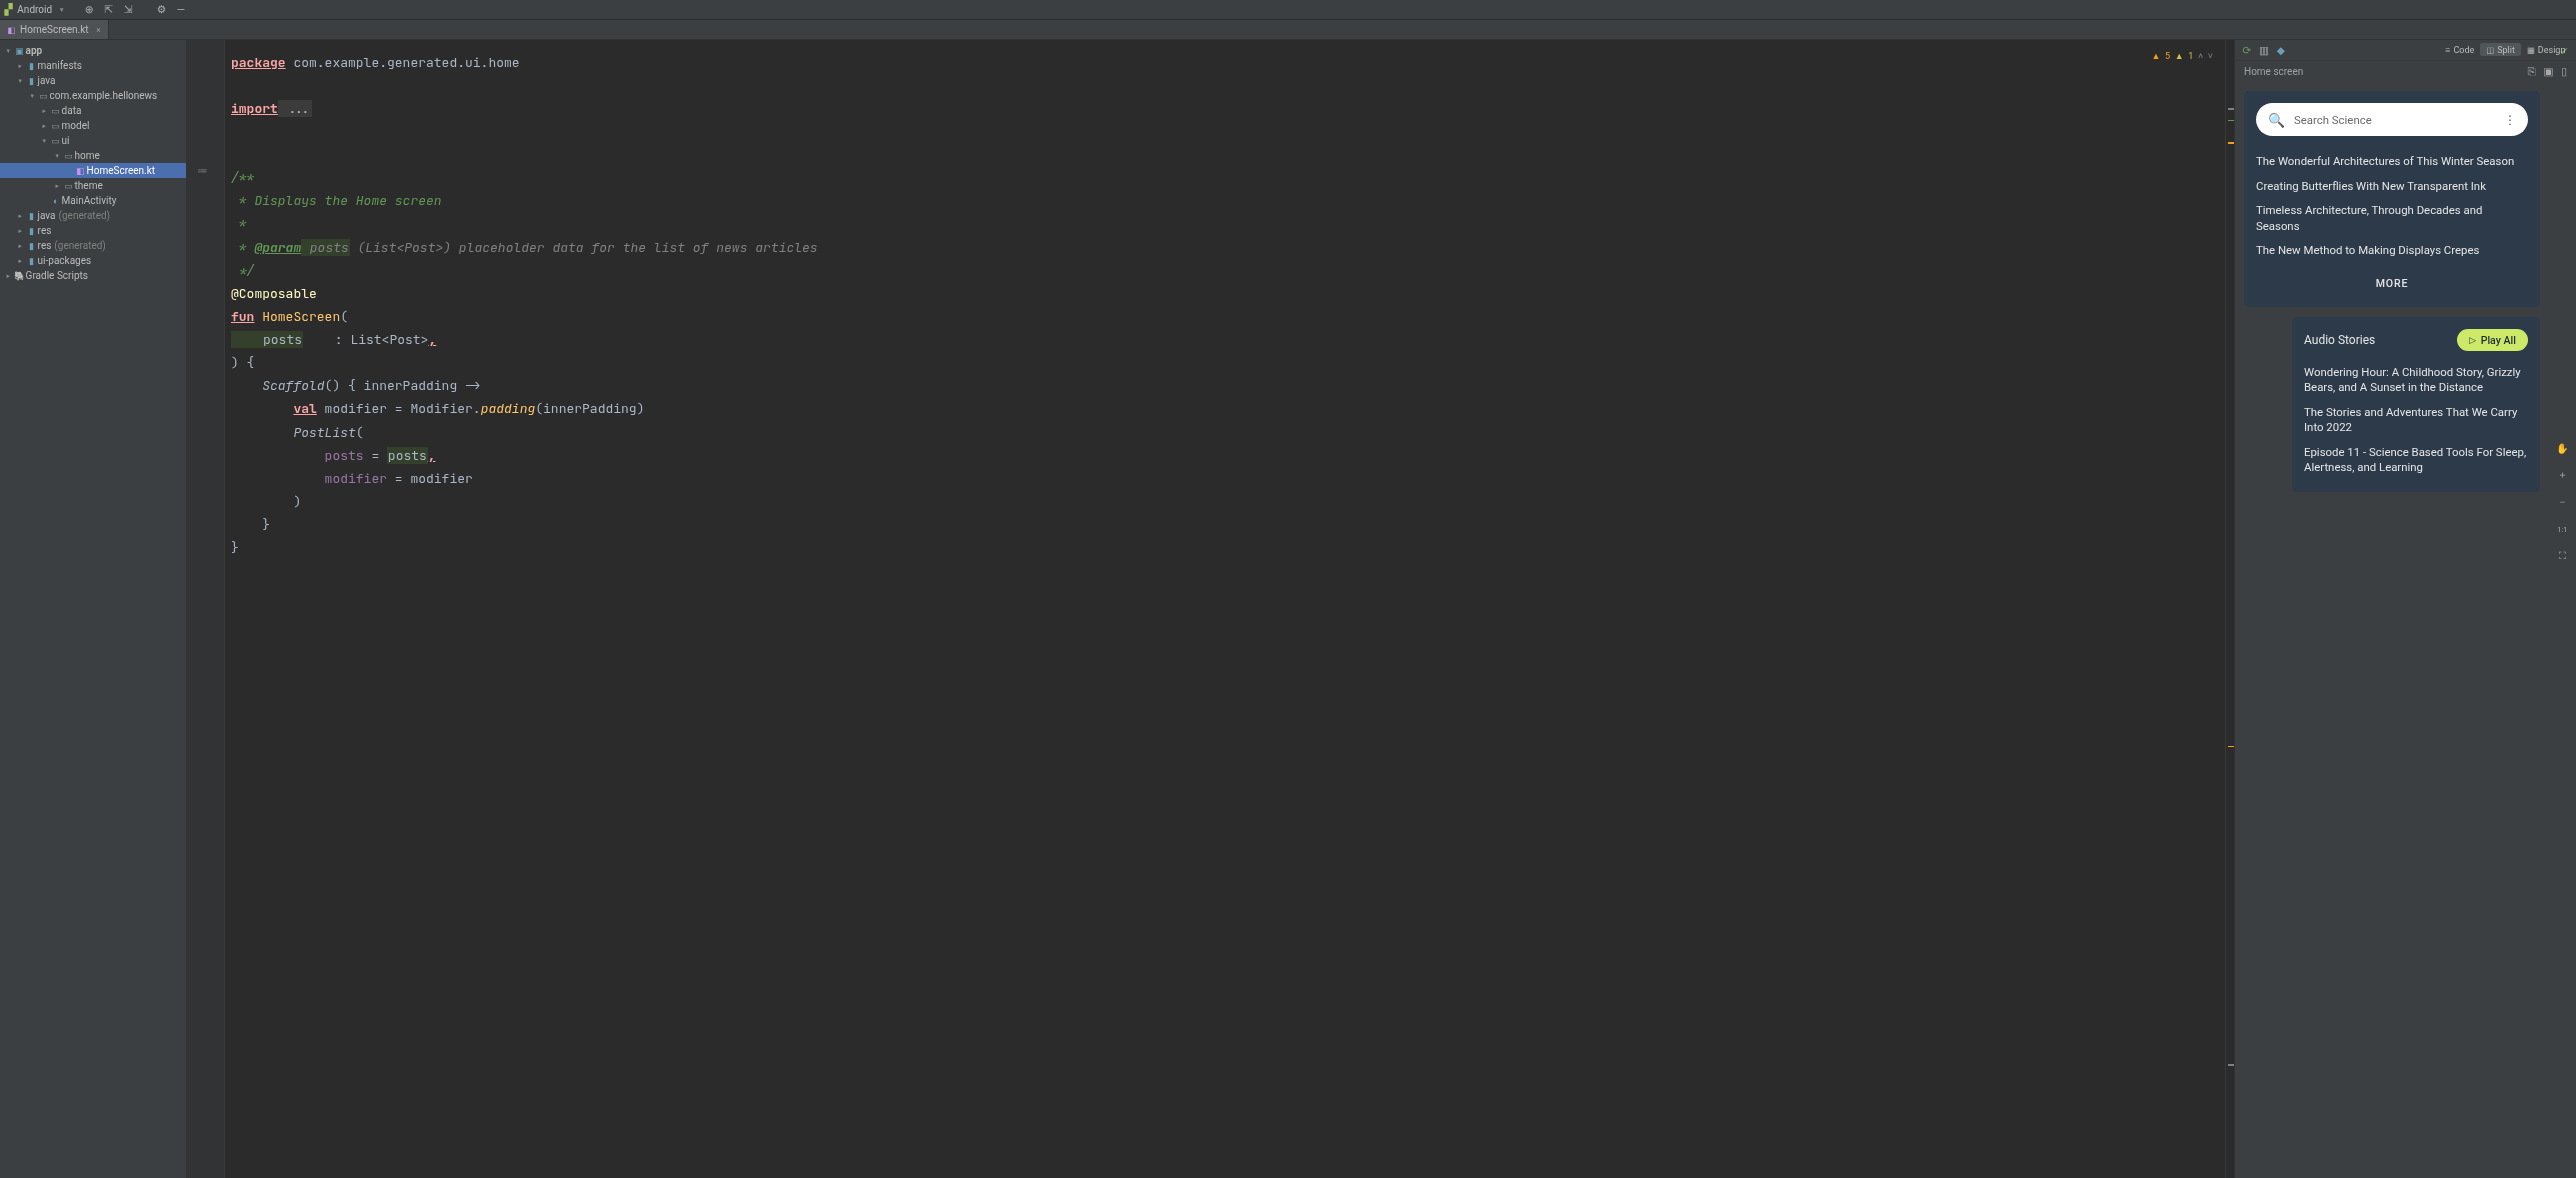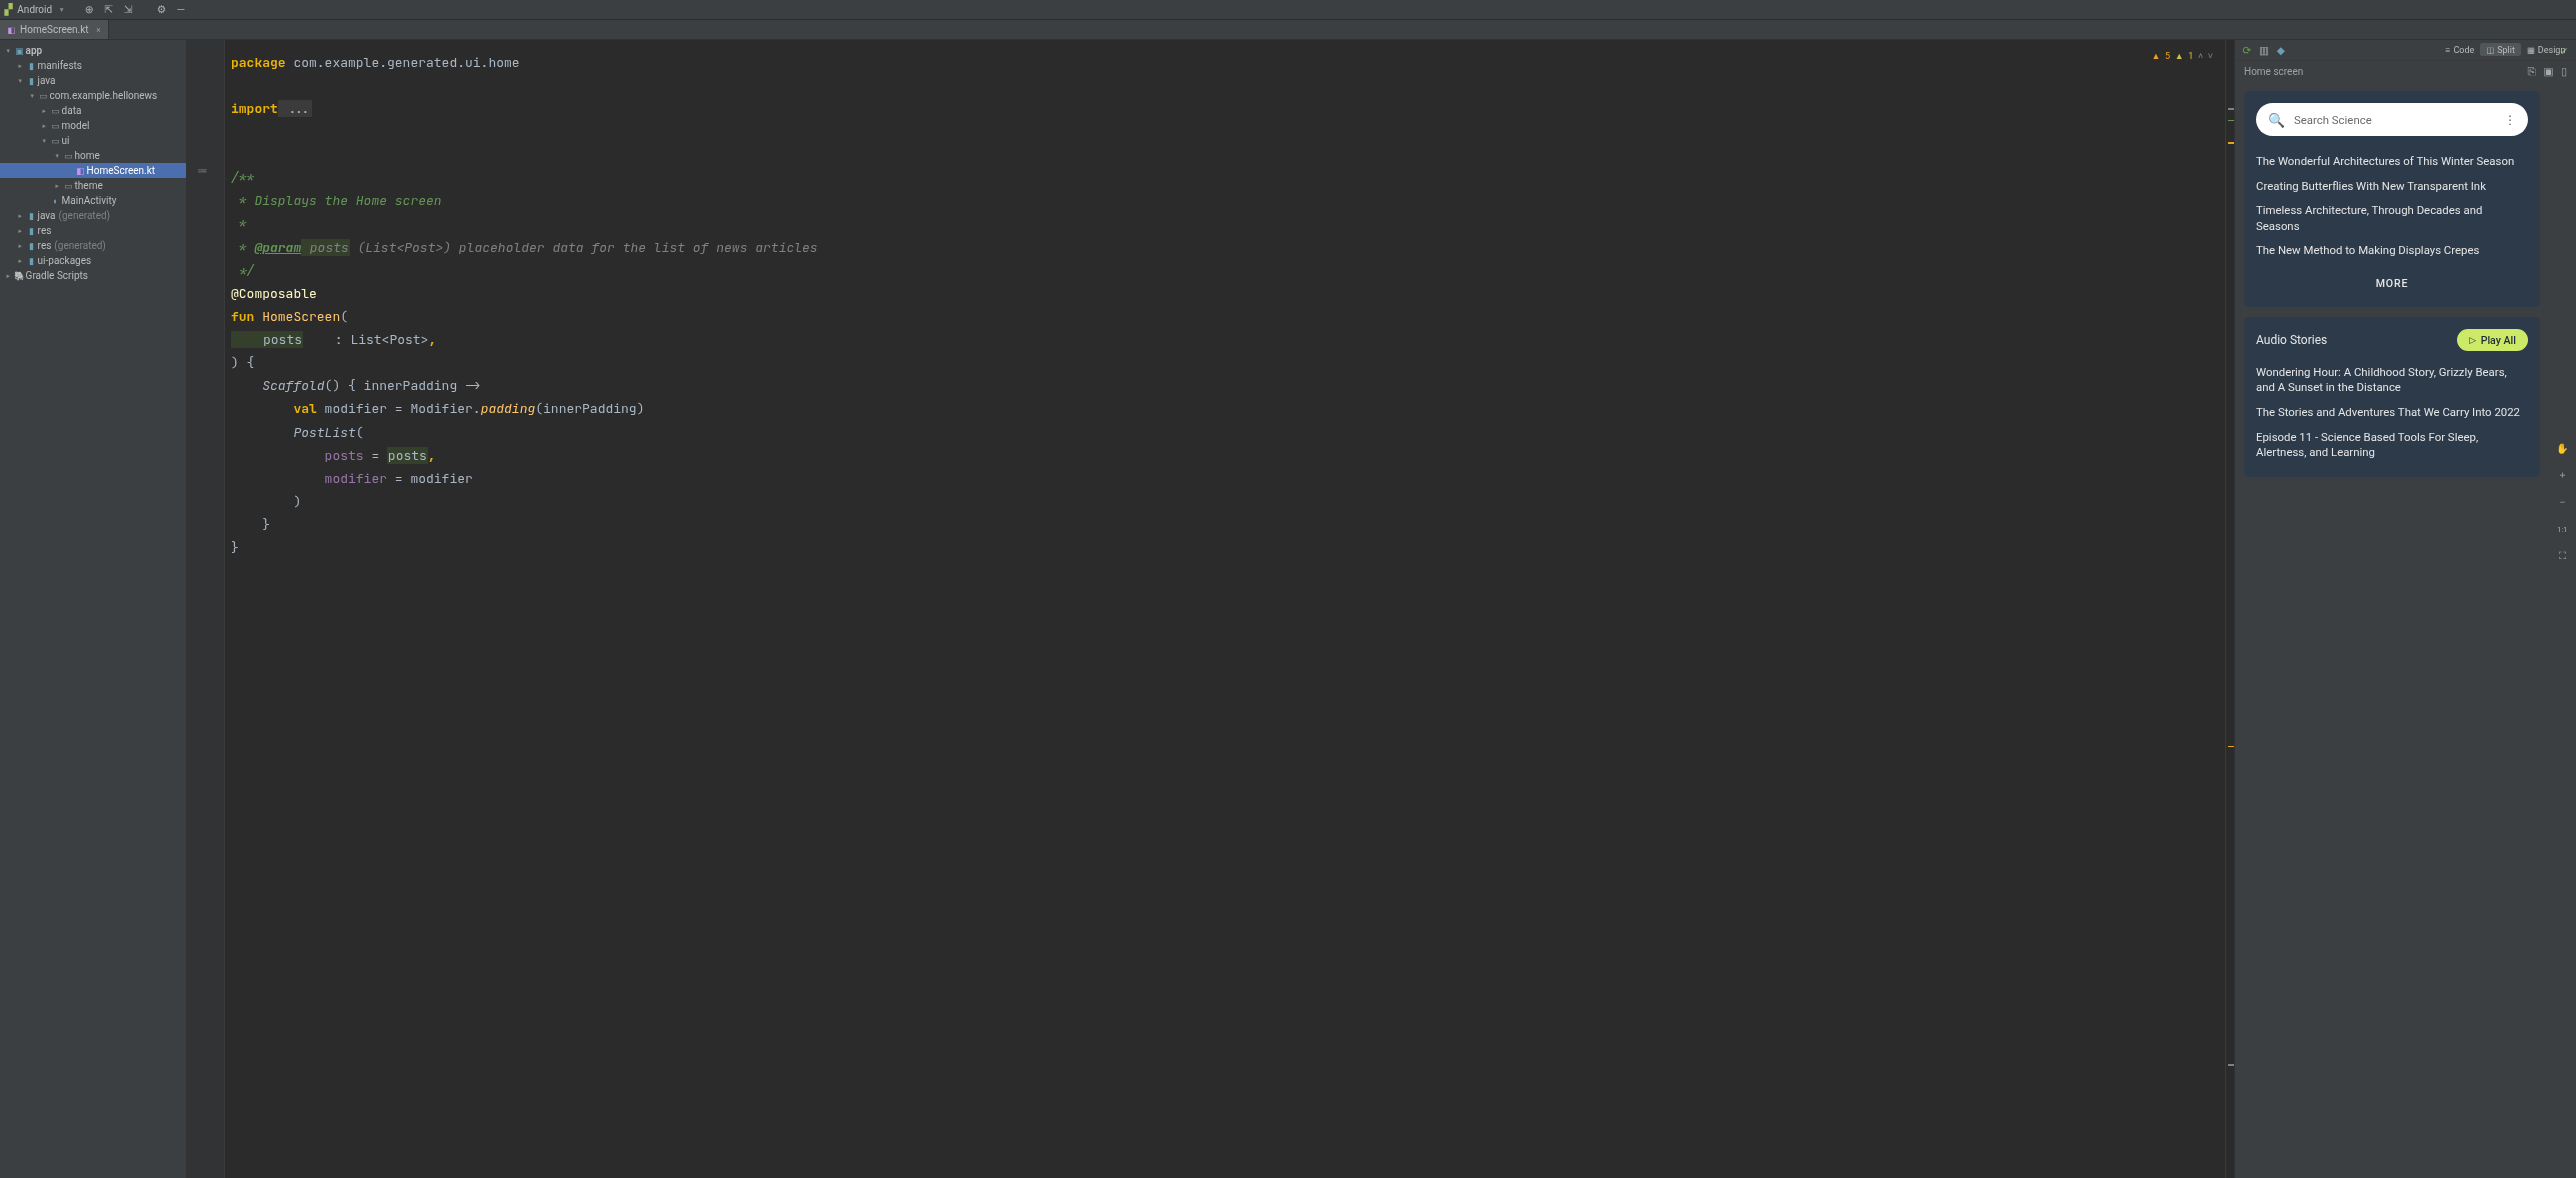--- a/index.html
+++ b/index.html
@@ -135,21 +135,21 @@
   .code-insp .yw { color: #d0c040; }
   .code-insp .chev2 { color: #888; cursor: pointer; }
 
   pre.code {
     font-family: "JetBrains Mono", Menlo, Consolas, monospace;
     font-size: 13px;
     line-height: 1.78;
     color: #a9b7c6;
     white-space: pre;
   }
-  .c-kw { color: #eab308; font-weight: 600; }
+  .c-kw { color: #fca5a5; font-weight: 600; text-decoration: underline; }
   .c-pkg { color: #a9b7c6; }
   .c-cm { color: #808080; font-style: italic; }
   .c-cmg { color: #629755; font-style: italic; }
   .c-cmp { color: #629755; font-style: italic; text-decoration: underline; font-weight: bold; }
   .c-ann { color: #fef9c3; }
   .c-fn { color: #ffc66d; }
   .c-ty { color: #a9b7c6; margin-left: 32px; }
   .c-id { color: #9876aa; }
   .c-it { color: #a9b7c6; font-style: italic; }
   .c-itfn { color: #ffc66d; font-style: italic; }
@@ -270,20 +270,21 @@
     padding: 13.7px 0 4.6px;
     cursor: pointer;
   }
 
   .audio-card {
     background: #2d3a4a;
     border-radius: 4.6px;
     padding: 12px;
     color: #d8dde1;
     margin-top: 10.6px;
+    margin-left: 48px;
   }
   .audio-head {
     display: flex;
     align-items: center;
     justify-content: space-between;
     margin-bottom: 9px;
   }
   .audio-title { font-size: 12px; color: #e5e5e5; }
   .play-all {
     background: #cde968;

